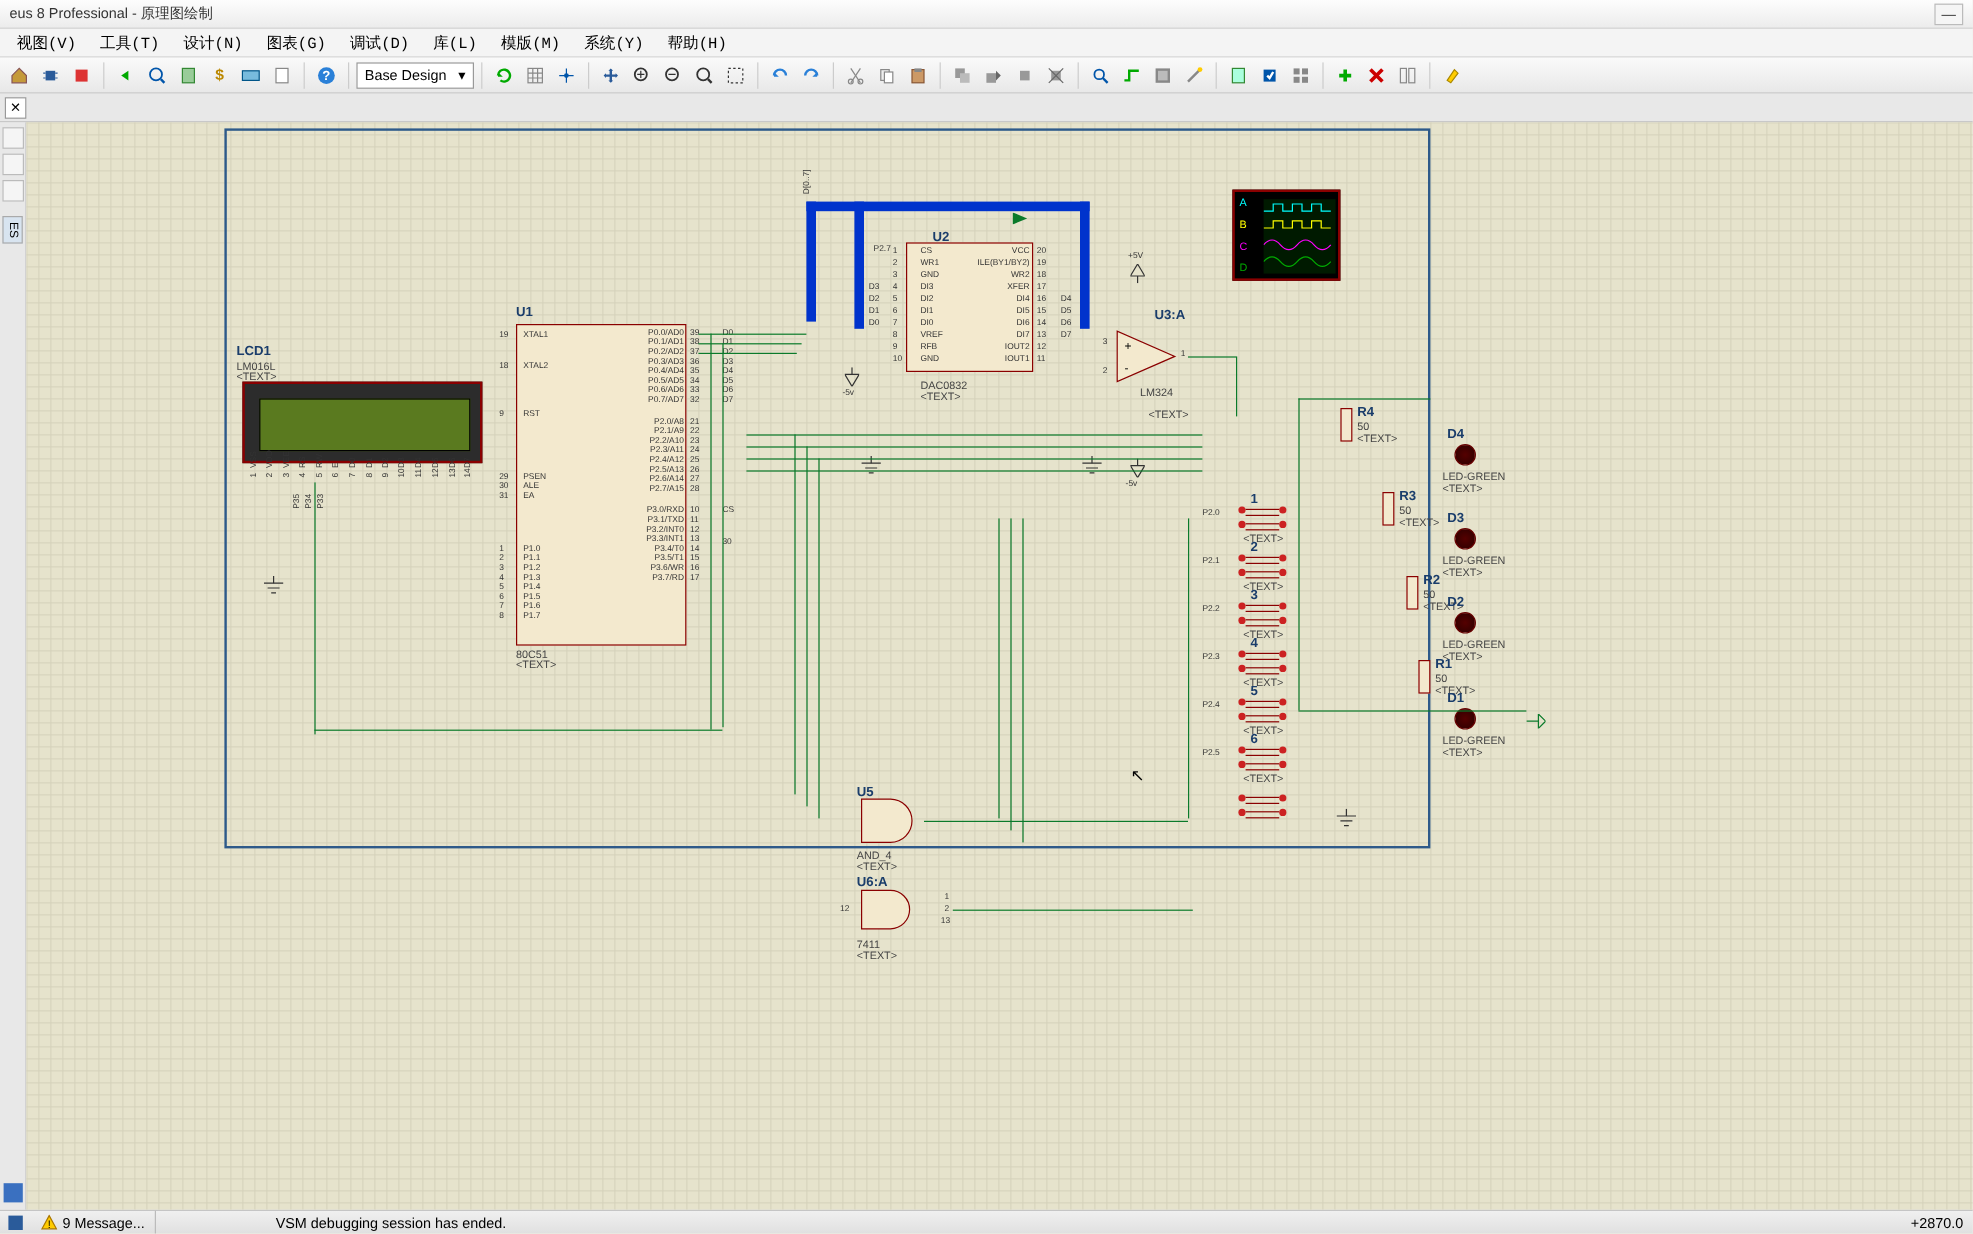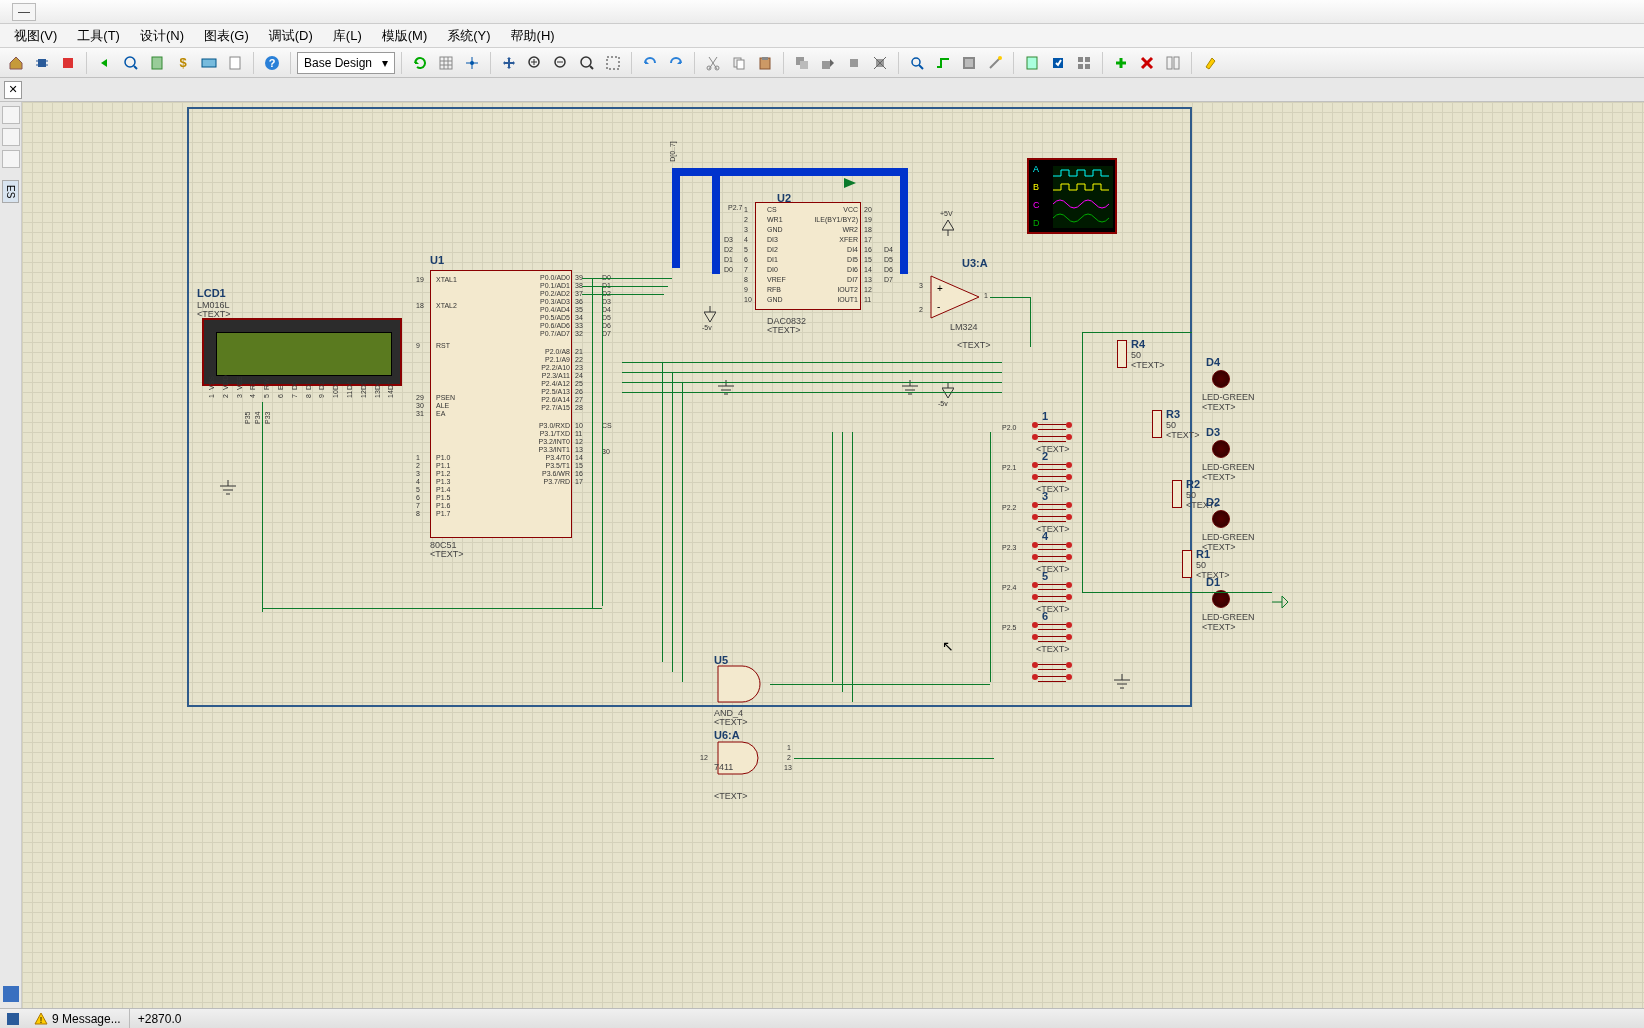--- a/index.html
+++ b/index.html
@@ -3,21 +3,21 @@
 <meta charset="utf-8">
 <style>
 * { margin: 0; padding: 0; box-sizing: border-box; font-family: "Microsoft YaHei", sans-serif; }
 body { width: 1644px; height: 1028px; background: #f0f0f0; overflow: hidden; }
 
 .titlebar { height: 24px; background: linear-gradient(#fdfdfd,#ececec); display: flex; align-items: center; padding: 0 8px; font-size: 12px; color: #333; border-bottom: 1px solid #ccc; }
 .titlebar .title { flex: 1; }
 .titlebar .winbtn { width: 24px; height: 18px; border: 1px solid #bbb; margin-left: 4px; display: flex; align-items: center; justify-content: center; background: #f5f5f5; }
 
 .menubar { height: 24px; background: #f4f4f4; display: flex; align-items: center; padding: 0 4px; font-size: 13px; border-bottom: 1px solid #d0d0d0; }
-.menubar .menu { padding: 2px 10px; cursor: default; }
+.menubar .menu { padding: 2px 10px; cursor: default; font-family: Liberation Mono, monospace; }
 
 .toolbar { height: 30px; background: linear-gradient(#fafafa,#e8e8e8); display: flex; align-items: center; padding: 0 4px; border-bottom: 1px solid #c0c0c0; gap: 2px; }
 .tbtn { width: 24px; height: 24px; border: 1px solid transparent; display: flex; align-items: center; justify-content: center; cursor: default; }
 .tsep { width: 1px; height: 22px; background: #ccc; margin: 0 4px; }
 .tdropdown { height: 22px; width: 98px; border: 1px solid #999; background: #fff; font-size: 12px; display: flex; align-items: center; padding: 0 6px; justify-content: space-between; }
 
 .tabbar { height: 24px; background: #e8e8e8; display: flex; align-items: center; padding: 0 4px; border-bottom: 1px solid #c0c0c0; }
 .tabclose { width: 18px; height: 18px; border: 1px solid #999; display: flex; align-items: center; justify-content: center; background: #fff; font-size: 11px; }
 
 .mainarea { display: flex; height: 906px; }
@@ -50,20 +50,21 @@
 
 .statusbar { height: 20px; background: linear-gradient(#f0f0f0,#e0e0e0); border-top: 1px solid #bbb; display: flex; align-items: center; font-size: 12px; }
 .statusbar .sicon { width: 18px; height: 18px; margin: 0 4px; display: flex; align-items: center; justify-content: center; }
 .statusbar .sseg { padding: 0 8px; border-right: 1px solid #bbb; height: 20px; display: flex; align-items: center; }
 .statusbar .msg { flex: 1; padding: 0 100px; }
 </style>
 </head>
 <body>
 
 <div class="titlebar">
+  <span class="title">eus 8 Professional - 原理图绘制</span>
   <div class="winbtn">—</div>
 </div>
 
 <div class="menubar">
   <div class="menu">视图(V)</div>
   <div class="menu">工具(T)</div>
   <div class="menu">设计(N)</div>
   <div class="menu">图表(G)</div>
   <div class="menu">调试(D)</div>
   <div class="menu">库(L)</div>
@@ -701,21 +702,21 @@
     <div class="chipname" style="left:692px;top:552px">U5</div>
     <div class="chippart" style="left:692px;top:606px">AND_4</div>
     <div class="chippart" style="left:692px;top:615px">&lt;TEXT&gt;</div>
 
     <div class="andgate" style="left:692px;top:636px">
       <svg width="56" height="40">
           <path d="M4 4 L28 4 A16 16 0 0 1 28 36 L4 36 Z" fill="#f3e9ce" stroke="#8a0000"></path>
         </svg>
     </div>
     <div class="chipname" style="left:692px;top:627px">U6:A</div>
-    <div class="chippart" style="left:692px;top:660px">7411</div>
+    <div class="chippart" style="left:692px;top:680px">7411</div>
     <div class="chippart" style="left:692px;top:689px">&lt;TEXT&gt;</div>
     <div class="pinlabel" style="left:678px;top:652px">12</div>
     <div class="pinlabel" style="left:765px;top:642px">1</div>
     <div class="pinlabel" style="left:765px;top:652px">2</div>
     <div class="pinlabel" style="left:762px;top:662px">13</div>
 
     <div class="gnd" style="left:196px;top:378px"><svg width="20" height="18">
           <line x1="10" y1="0" x2="10" y2="6" stroke="#333"></line>
           <line x1="2" y1="6" x2="18" y2="6" stroke="#333"></line>
           <line x1="5" y1="10" x2="15" y2="10" stroke="#333"></line>
@@ -781,14 +782,15 @@
         <rect x="1" y="1" width="12" height="12" fill="#2a5b9a"></rect>
       </svg>
     </div>
   <div class="sseg">
     <svg width="14" height="14" style="margin-right:4px">
         <path d="M7 1 L13 12 L1 12 Z" fill="#ffcc00" stroke="#aa7700"></path>
         <text x="7" y="11" text-anchor="middle" font-size="9" fill="#000">!</text>
       </svg>
     <span>9 Message...</span>
   </div>
+  <div class="msg">VSM debugging session has ended.</div>
   <div class="sseg" style="border:none">+2870.0</div>
 </div>
 
 </body></html>

